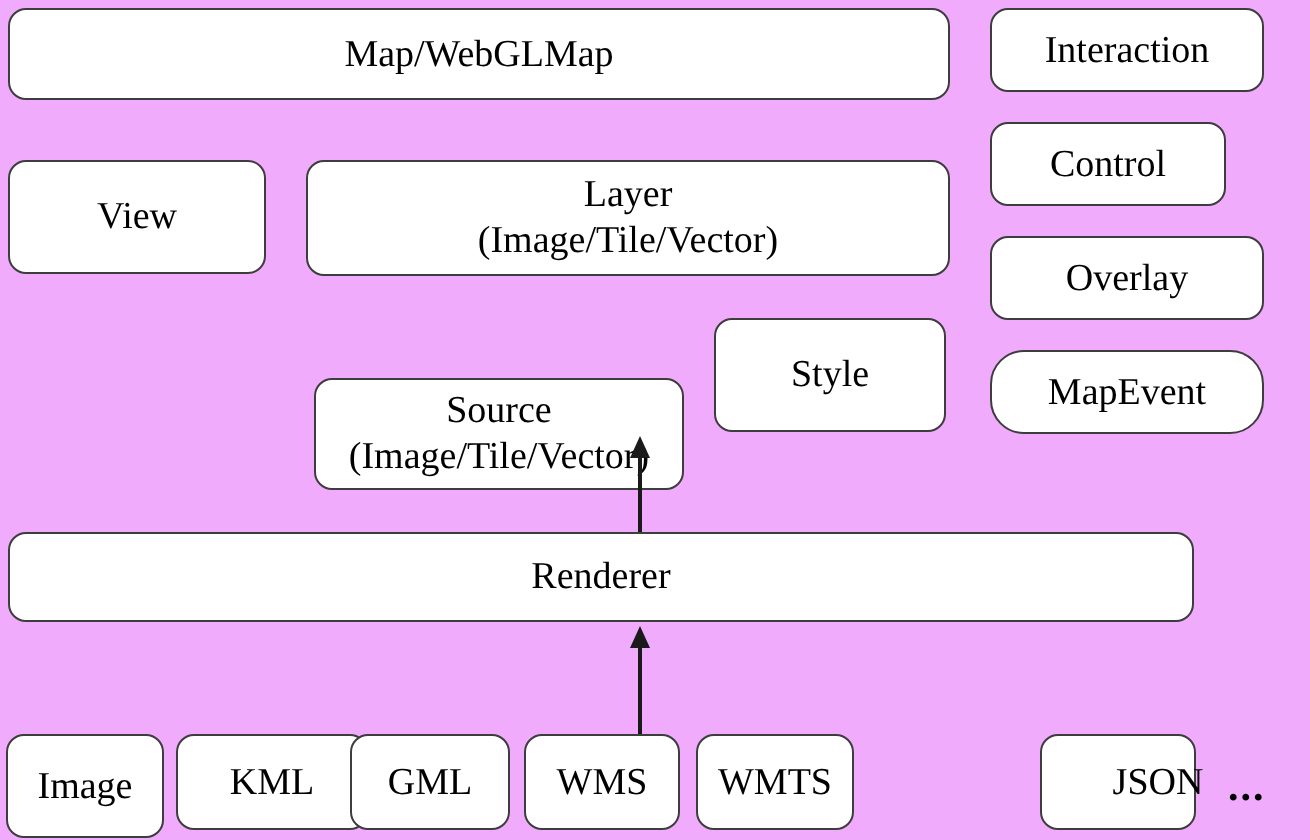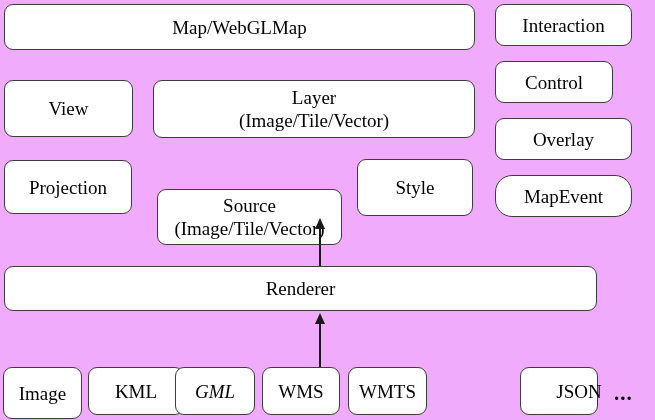--- a/index.html
+++ b/index.html
@@ -75,23 +75,20 @@
   </div>
 
   <div class="box" style="left:4px; top:80px; width:129px; height:57px;">
     <span>View</span>
   </div>
   <div class="box" style="left:153px; top:80px; width:322px; height:58px;">
     <span>Layer</span>
     <span>(Image/Tile/Vector)</span>
   </div>
 
-  <div class="box" style="left:4px; top:160px; width:128px; height:54px;">
-    <span>Projection</span>
-  </div>
   <div class="box" style="left:157px; top:161px; width:185px; height:56px;margin-top:28px;">
     <span>Source</span>
     <span>(Image/Tile/Vector)</span>
   </div>
   <div class="box" style="left:357px; top:159px; width:116px; height:57px;">
     <span>Style</span>
   </div>
 
   <div class="arrowhead" style="left:315px; top:218px;"></div>
   <div class="vline" style="left:319px; top:228px; height:38px;"></div>
@@ -102,21 +99,21 @@
 
   <div class="arrowhead" style="left:315px; top:313px;"></div>
   <div class="vline" style="left:319px; top:323px; height:44px;"></div>
 
   <div class="box" style="left:3px; top:367px; width:79px; height:52px;">
     <span>Image</span>
   </div>
   <div class="box" style="left:88px; top:367px; width:96px; height:48px;">
     <span>KML</span>
   </div>
-  <div class="box" style="left:175px; top:367px; width:80px; height:48px;font-style:italic;">
+  <div class="box" style="left:175px; top:367px; width:80px; height:48px;">
     <span>GML</span>
   </div>
   <div class="box" style="left:262px; top:367px; width:78px; height:48px;">
     <span>WMS</span>
   </div>
   <div class="box" style="left:348px; top:367px; width:79px; height:48px;">
     <span>WMTS</span>
   </div>
   <div class="box" style="left:520px; top:367px; width:78px; height:48px;padding-left:40px;">
     <span>JSON</span>

